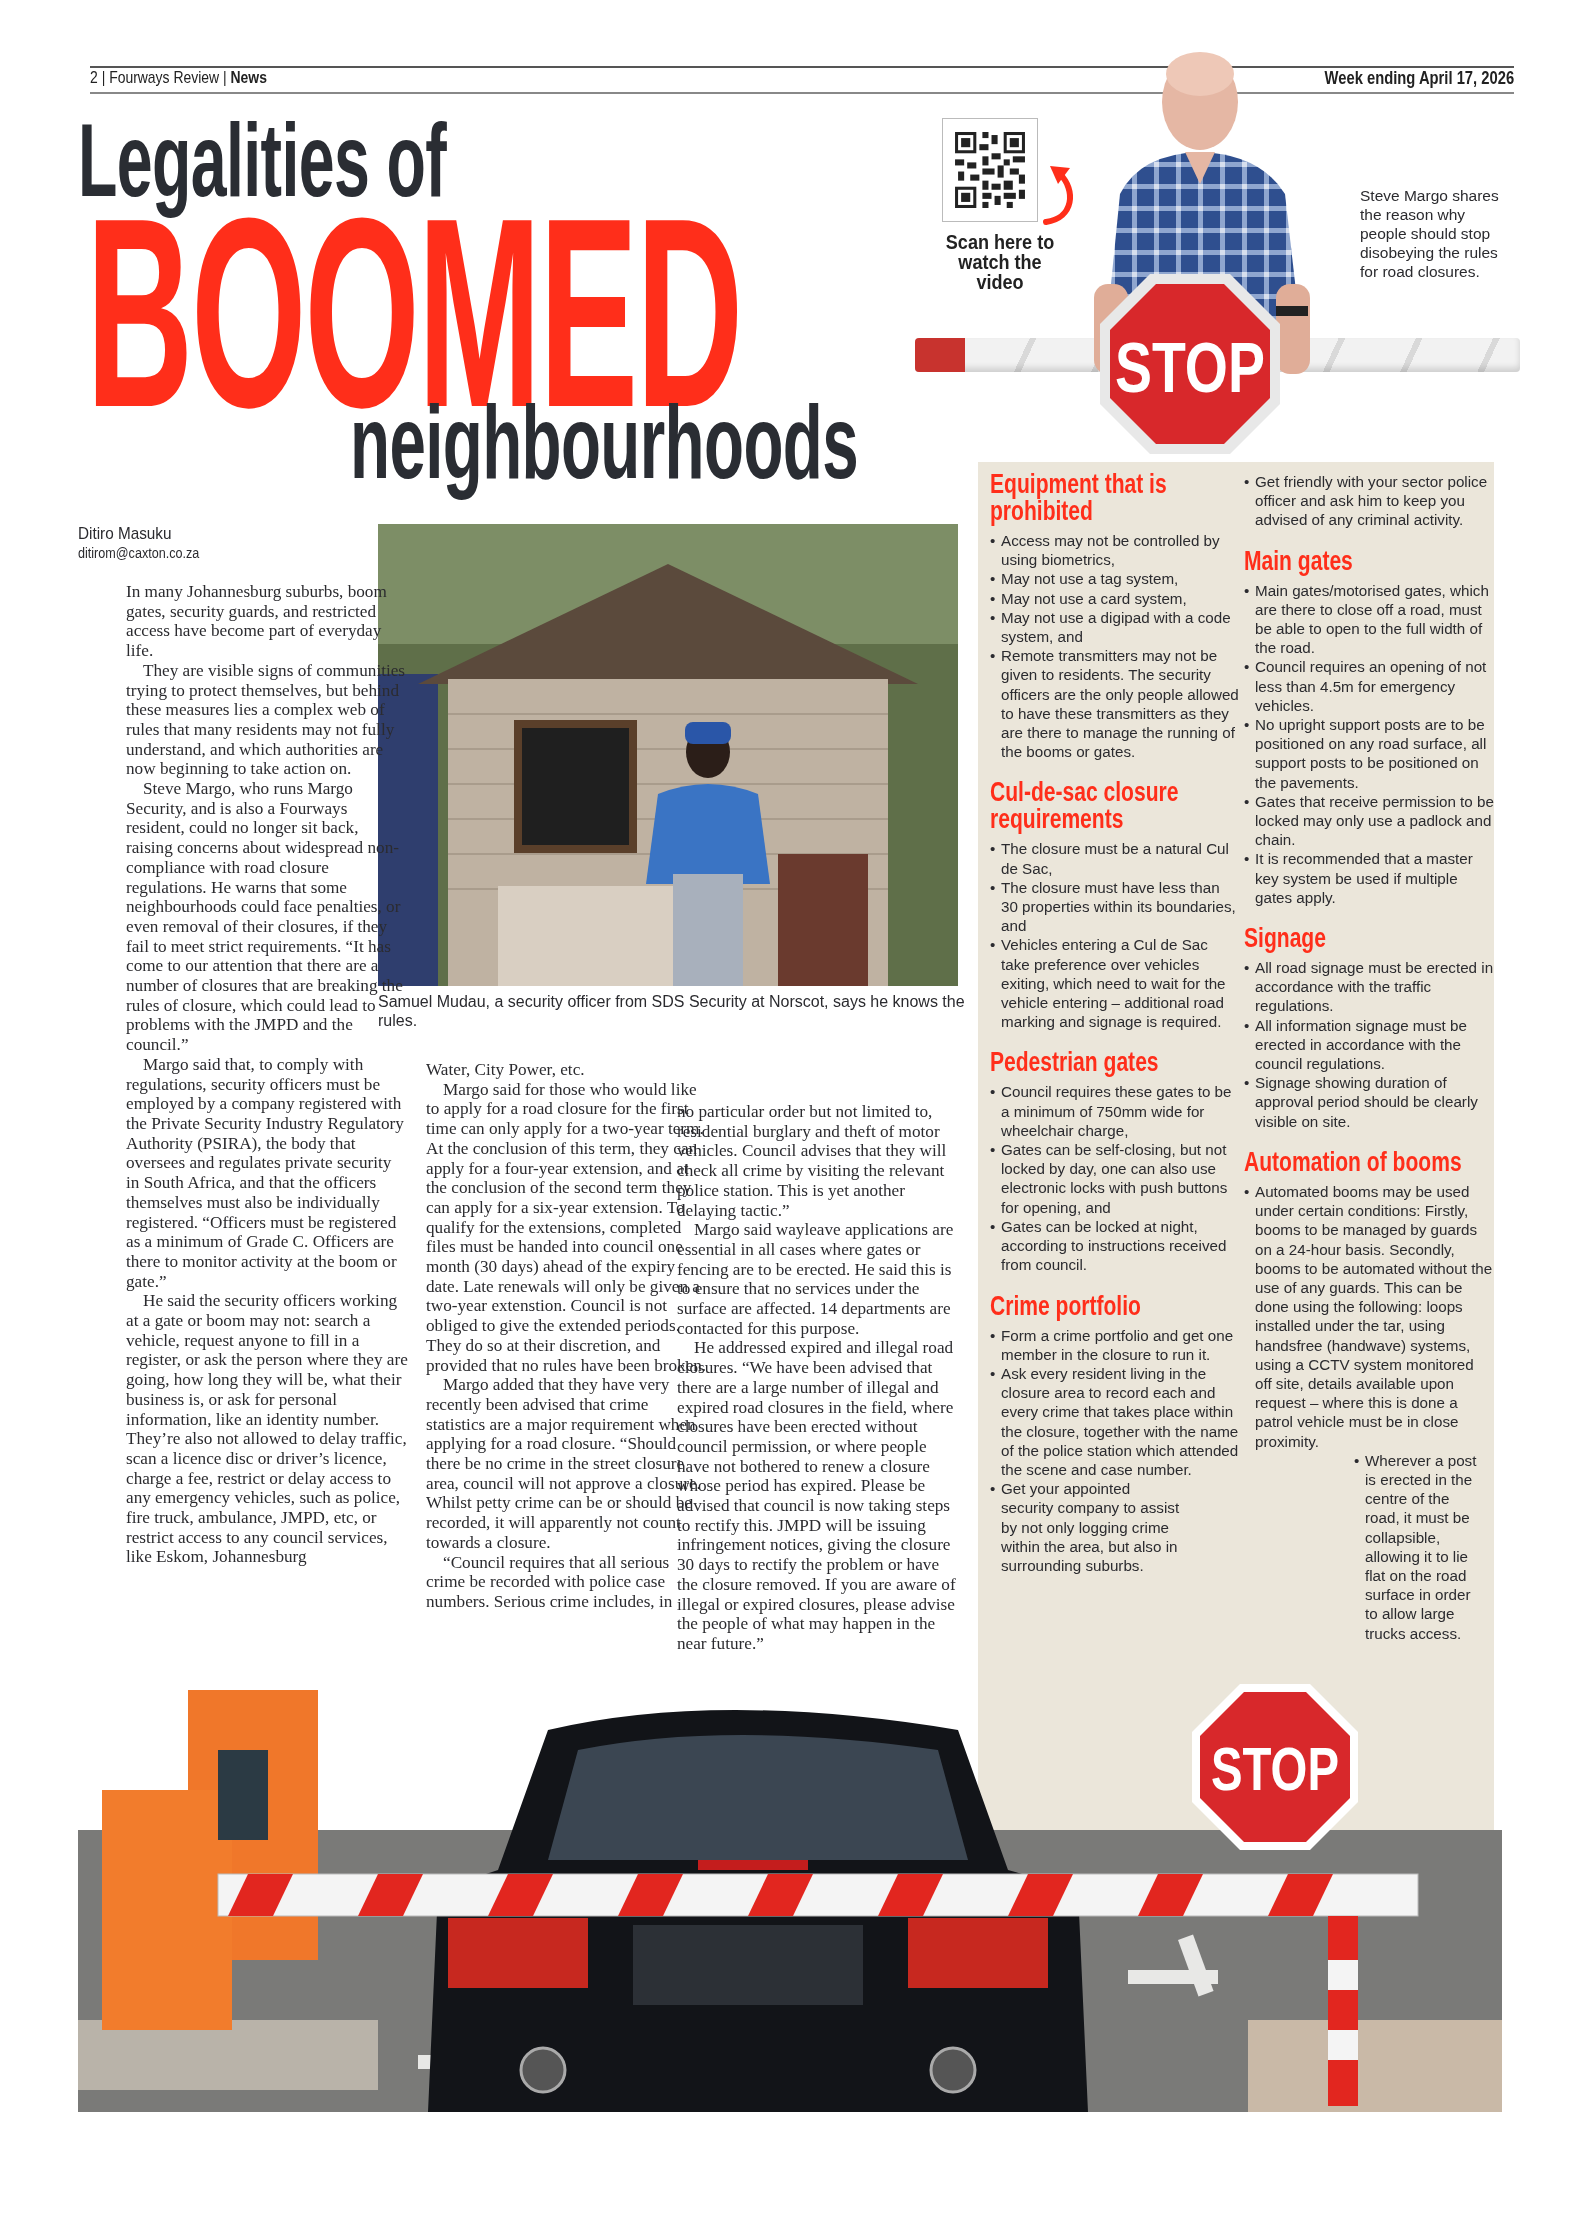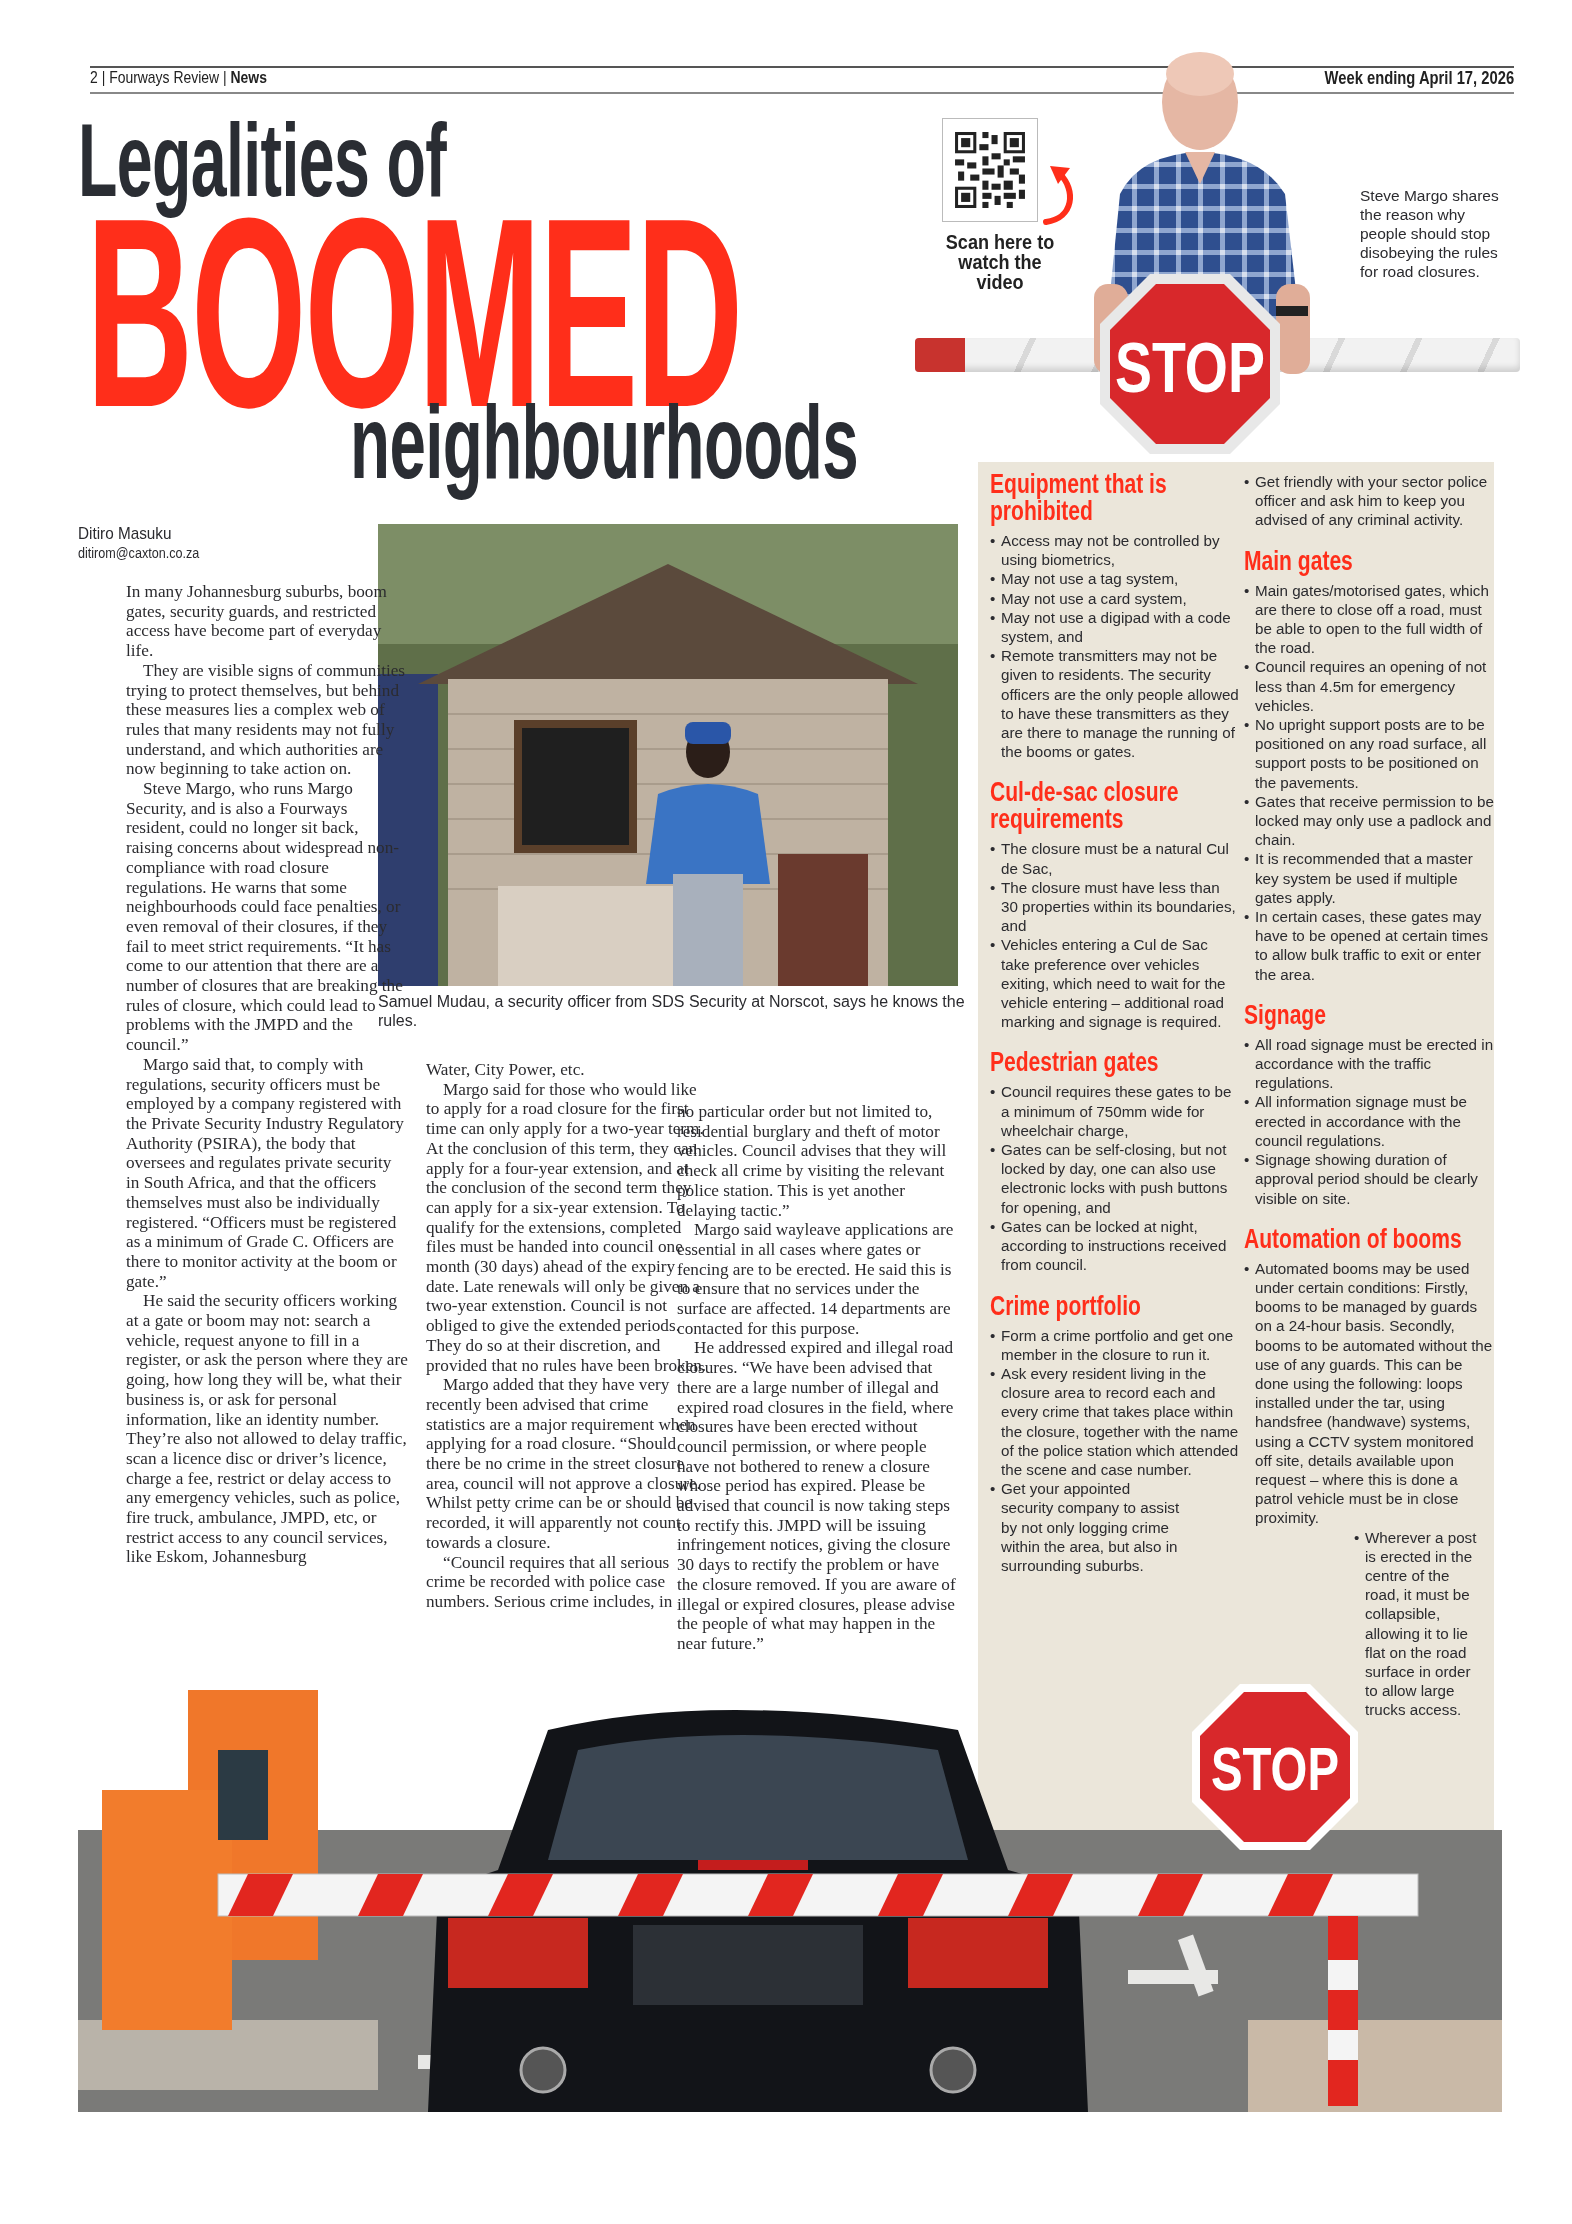--- a/index.html
+++ b/index.html
@@ -252,21 +252,20 @@
       <li>Get friendly with your sector police officer and ask him to keep you advised of any criminal activity.</li>
     </ul>
     <div class="sb-sec">
       <div class="sb-h">Main gates</div>
       <ul class="sb-list">
         <li>Main gates/motorised gates, which are there to close off a road, must be able to open to the full width of the road.</li>
         <li>Council requires an opening of not less than 4.5m for emergency vehicles.</li>
         <li>No upright support posts are to be positioned on any road surface, all support posts to be positioned on the pavements.</li>
         <li>Gates that receive permission to be locked may only use a padlock and chain.</li>
         <li>It is recommended that a master key system be used if multiple gates apply.</li>
-        <li>In certain cases, these gates may have to be opened at certain times to allow bulk traffic to exit or enter the area.</li>
       </ul>
     </div>
     <div class="sb-sec">
       <div class="sb-h">Signage</div>
       <ul class="sb-list">
         <li>All road signage must be erected in accordance with the traffic regulations.</li>
         <li>All information signage must be erected in accordance with the council regulations.</li>
         <li>Signage showing duration of approval period should be clearly visible on site.</li>
       </ul>
     </div>

